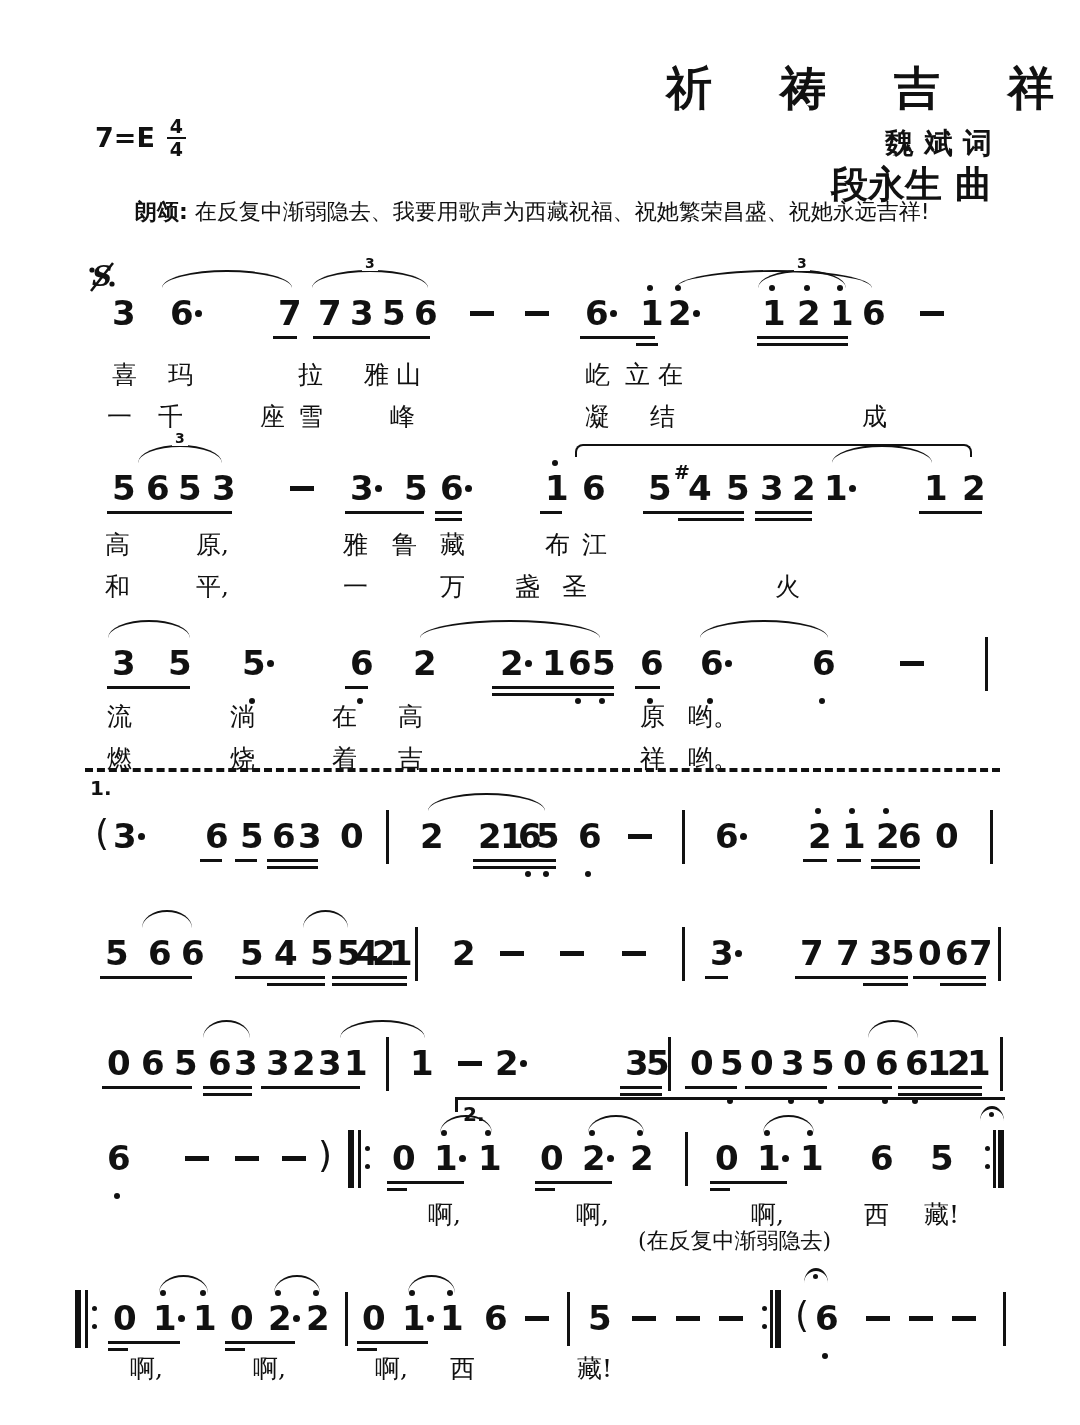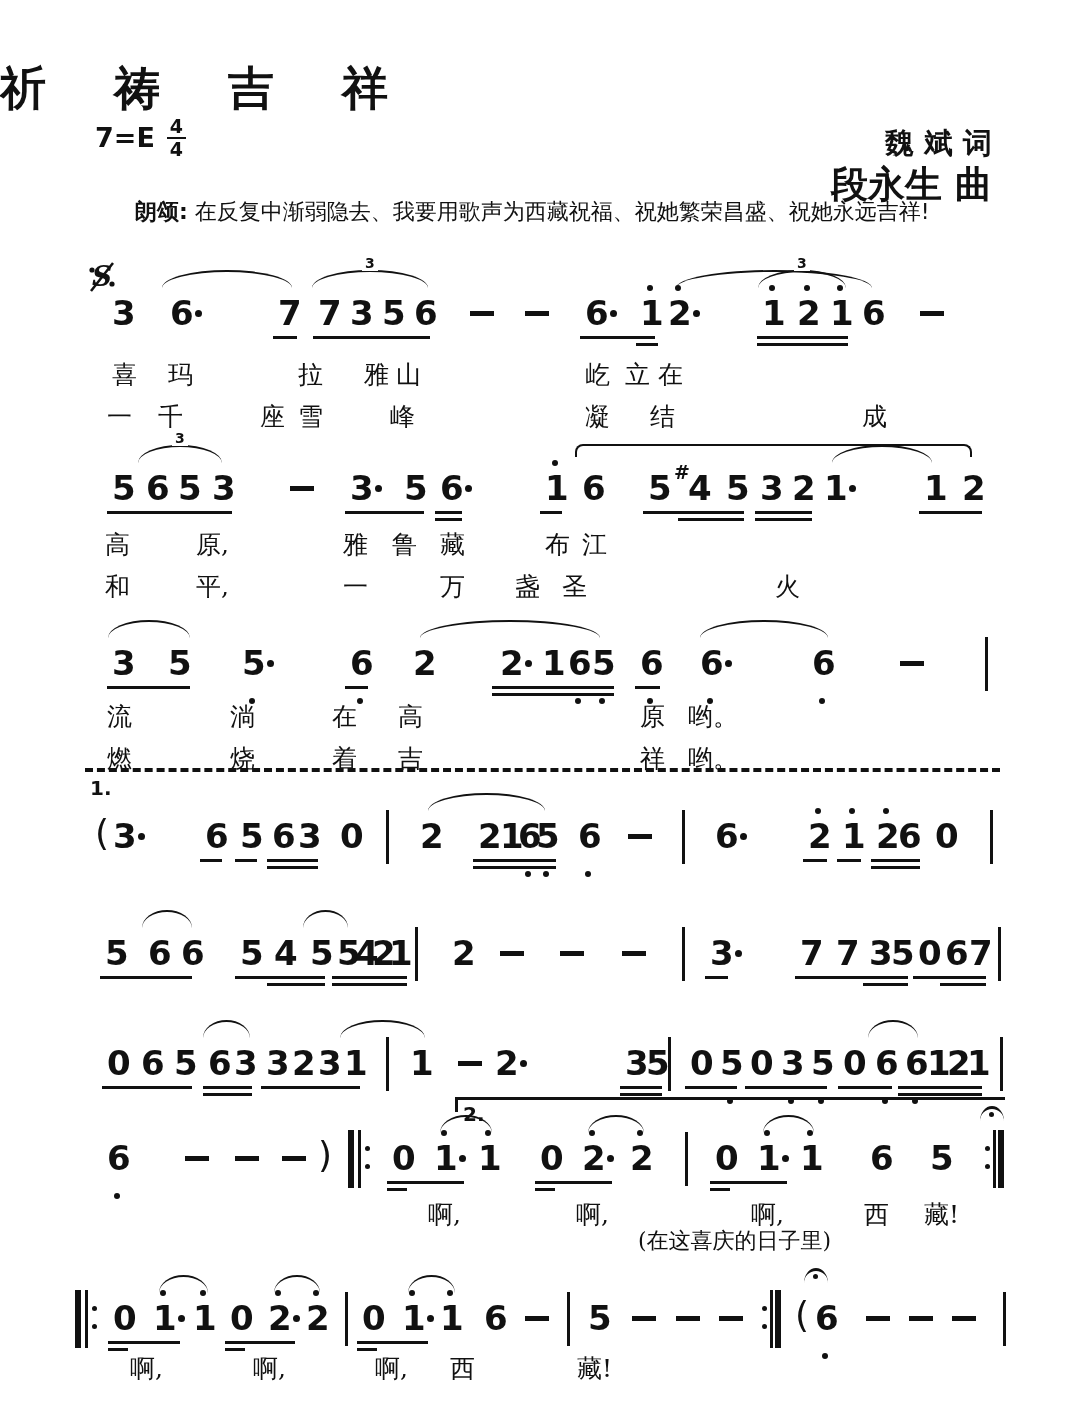--- a/index.html
+++ b/index.html
@@ -1,19 +1,19 @@
 <!DOCTYPE html>
 <html><head>
 <meta charset="utf-8">
 <style>
   html,body{margin:0;padding:0;background:#e8e8e8;}
   #page{position:relative;width:1080px;height:1425px;background:#ffffff;margin:0 auto;
         font-family:"DejaVu Sans",sans-serif;color:#111;overflow:hidden;}
   
-  #title{position:absolute;top:58px;left:0;width:100%;text-align:left;
+  #title{position:absolute;top:58px;left:0;width:100%;text-align:right;
          font-size:46px;font-weight:700;letter-spacing:26px;
          font-family:"DejaVu Serif","DejaVu Sans",serif;}
   #keysig{position:absolute;top:122px;left:95px;font-size:27px;font-weight:600;display:flex;align-items:flex-start;}
   #keysig .frac{display:inline-block;margin-left:12px;text-align:center;line-height:1;transform:translateY(-6px);}
   #keysig .frac .num,#keysig .frac .den{display:block;font-size:19px;font-weight:700;padding:1px 3px;}
   #keysig .frac .num{border-bottom:2px solid #111;}
   #credit-lyricist{position:absolute;top:124px;right:88px;font-size:29px;font-weight:600;}
   #credit-composer{position:absolute;top:160px;right:88px;font-size:37px;font-weight:600;}
   #recite{position:absolute;top:197px;left:135px;font-size:22px;width:830px;}
   #recite b{font-weight:700;}
@@ -455,15 +455,15 @@
       <div class="vtick" style="left: 455px; top: 1099px;"></div>
       <div class="vlabel" style="left: 463px; top: 1102px;">2.</div>
       <div class="fermata" style="left: 980px; top: 1106px;"></div>
       <div class="fermata" style="left: 804px; top: 1268px;"></div>
       <div class="" style="position: absolute; left: 88px; top: 260px; width: 28px; height: 34px;"><svg width="28" height="34" viewBox="0 0 28 34">
           <text x="4" y="26" font-family="DejaVu Serif, serif" font-size="28" font-weight="bold" font-style="italic" fill="#111">S</text>
           <line x1="3" y1="31" x2="25" y2="3" stroke="#111" stroke-width="2.5"></line>
           <circle cx="4" cy="10" r="2.6" fill="#111"></circle>
           <circle cx="24" cy="24" r="2.6" fill="#111"></circle>
         </svg></div>
-      <div class="notetext" style="left: 638px; top: 1226px;">(在这喜庆的日子里)</div>
+      <div class="notetext" style="left: 638px; top: 1226px;">(在反复中渐弱隐去)</div>
     </div>
 </div>
 
 </body></html>

